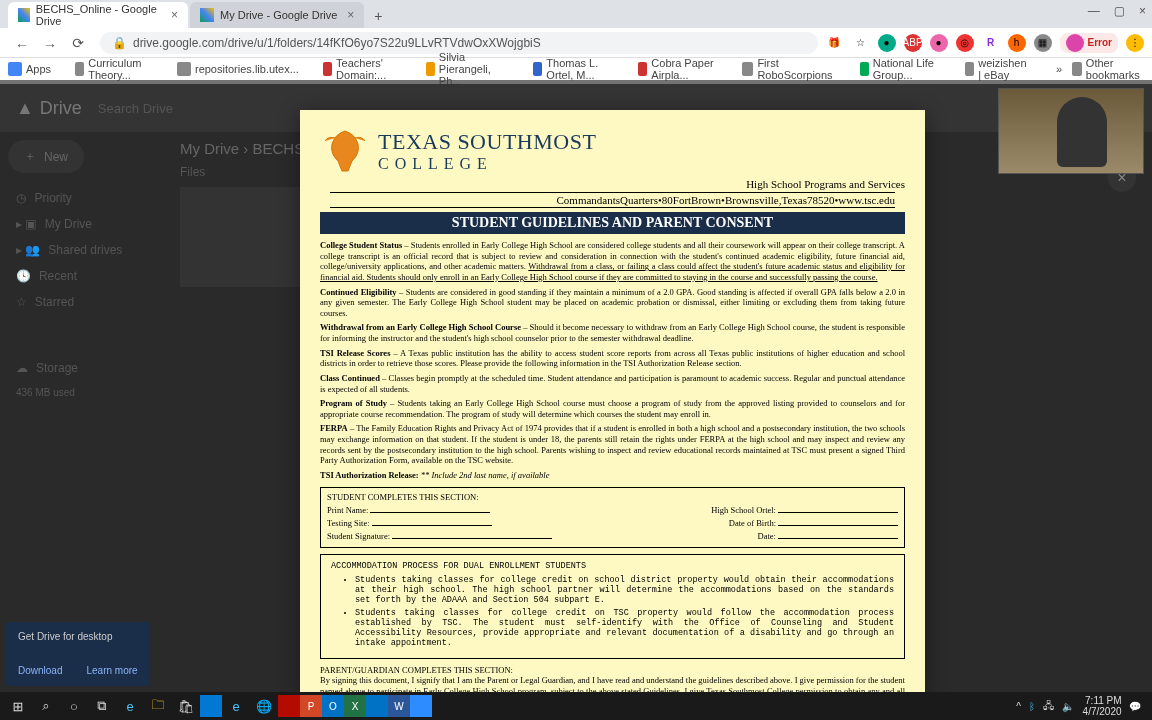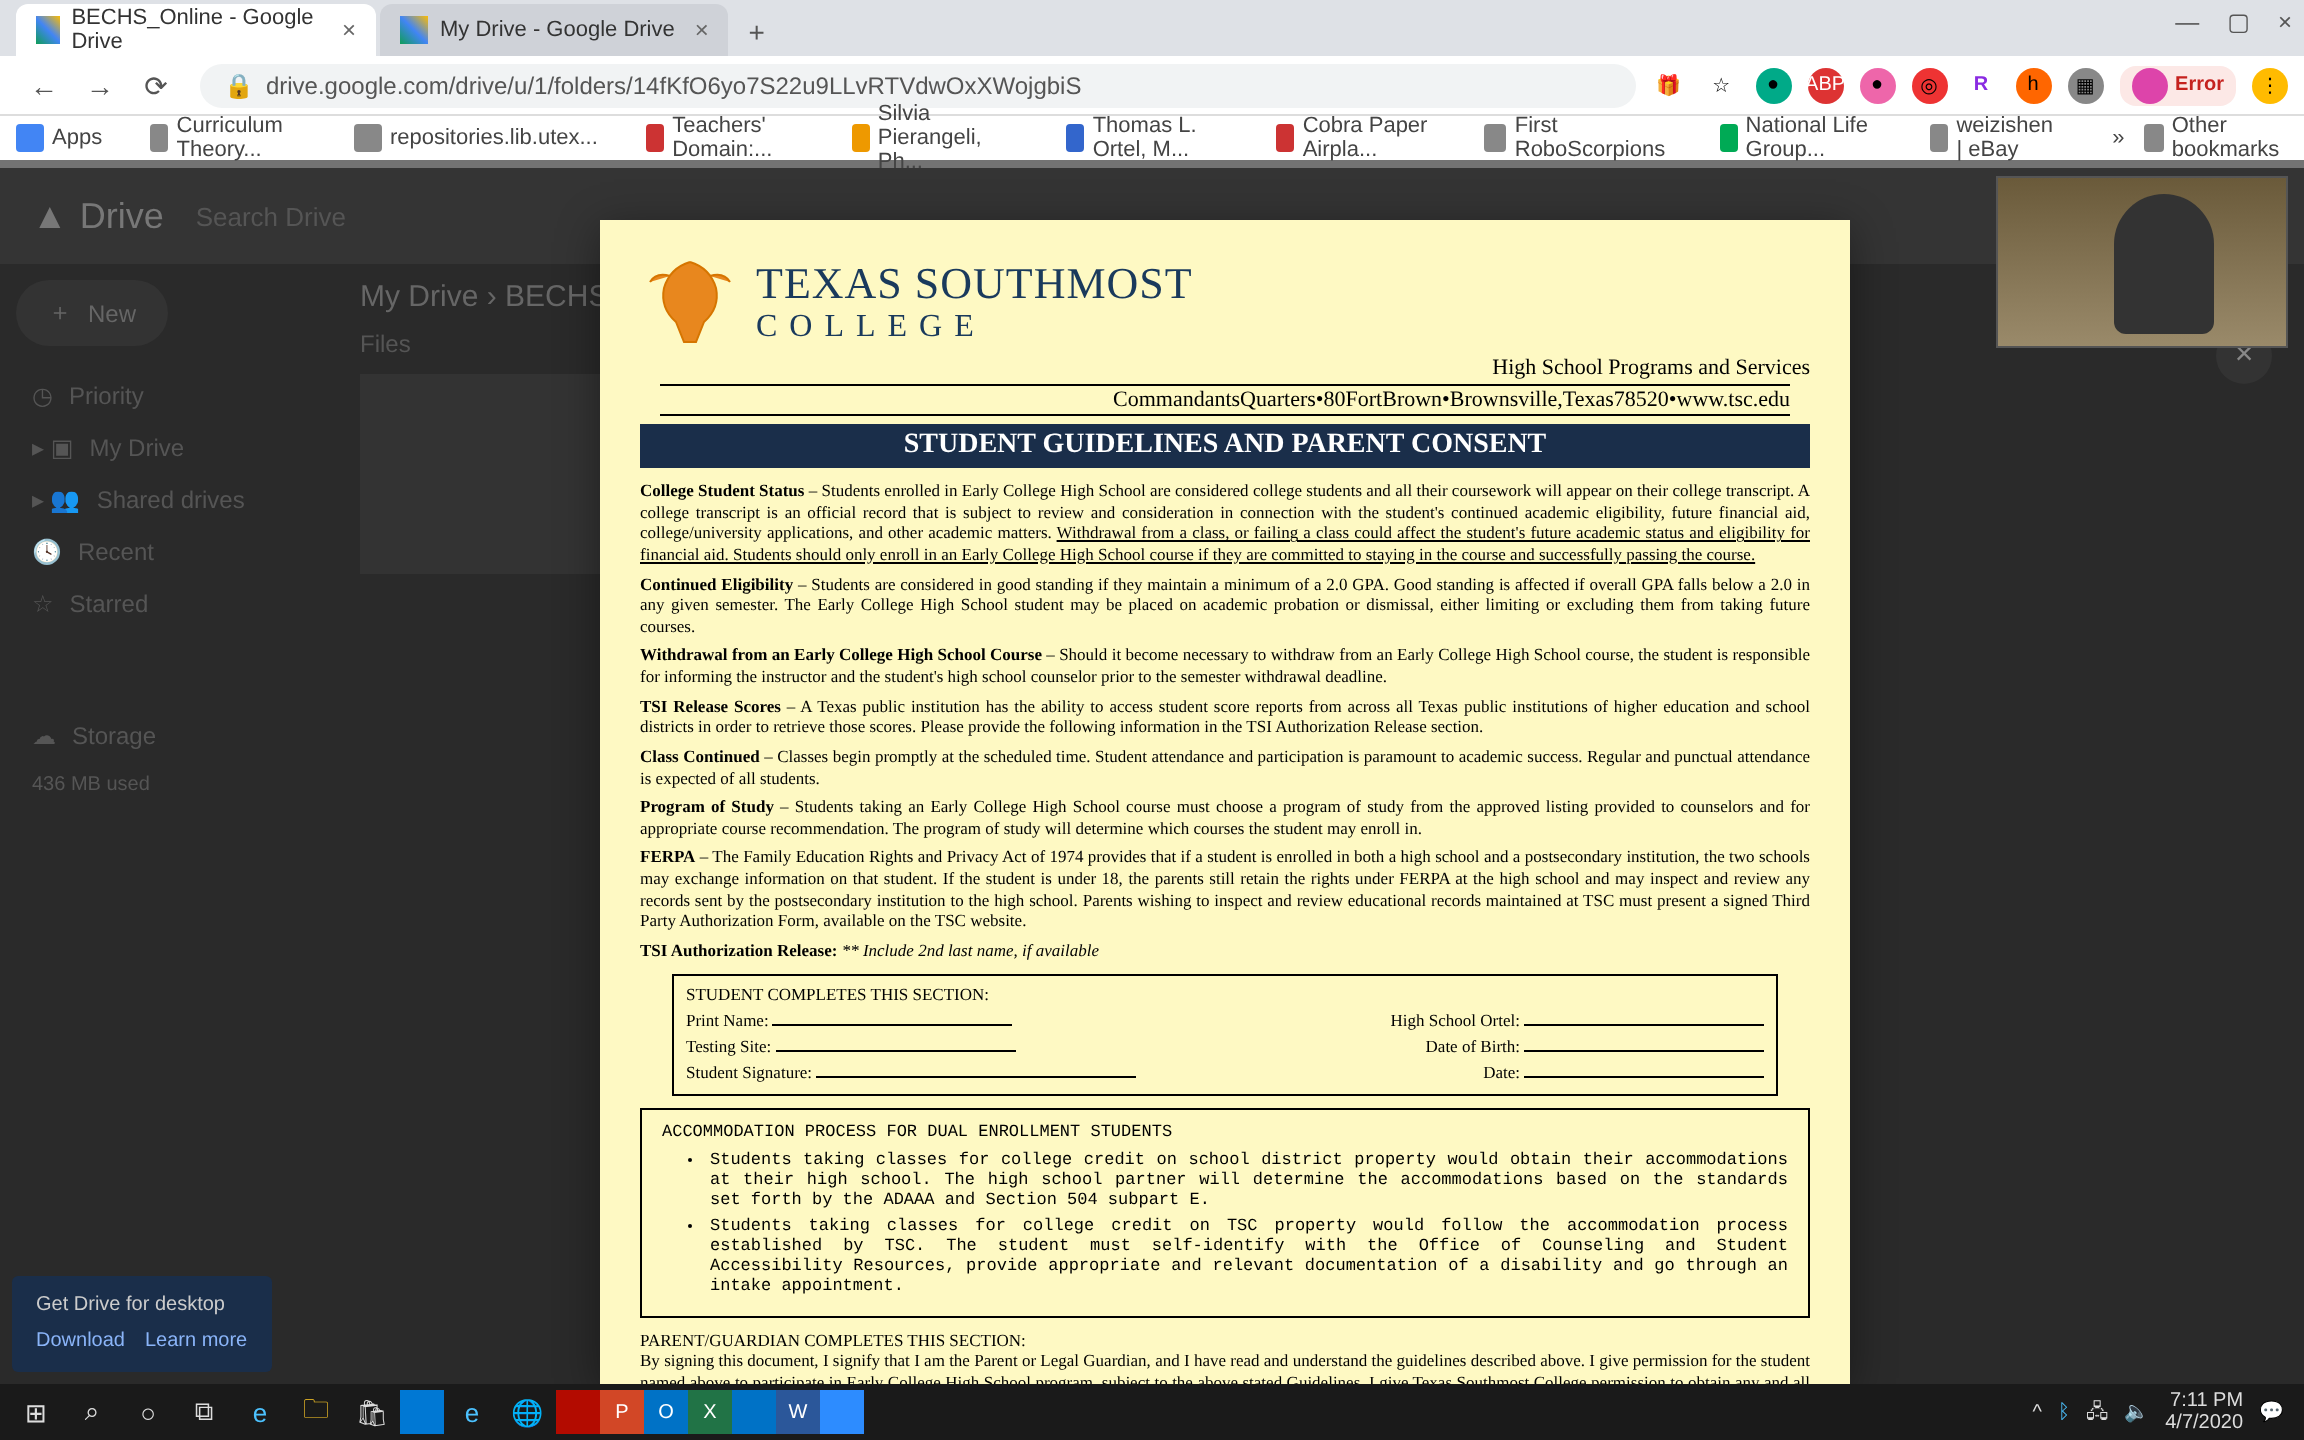--- a/index.html
+++ b/index.html
@@ -48,36 +48,36 @@
 .hsp { text-align: right; font-family: 'Times New Roman', serif; font-size: 11px; margin-top: -4px; }
 .addr-line { text-align: right; font-family: 'Times New Roman', serif; font-size: 11px; border-top: 1.5px solid #000; border-bottom: 1.5px solid #000; padding: 1px 0; margin: 2px 10px 4px; }
 .title-band { background: #1a2e4a; color: #fff; font-family: 'Times New Roman', serif; font-weight: bold; font-size: 14px; text-align: center; padding: 3px 0; margin-bottom: 6px; }
 
 .body-text { font-family: 'Times New Roman', serif; font-size: 8.5px; line-height: 1.25; text-align: justify; }
 .body-text p { margin-bottom: 4px; }
 .body-text b { font-weight: bold; }
 .body-text u { text-decoration: underline; }
 .body-text i { font-style: italic; }
 
-.form-box { border: 1px solid #000; padding: 4px 6px; margin: 6px 16px; font-family: 'Times New Roman', serif; font-size: 8.5px; }
+.form-box { border: 1px solid #000; padding: 4px 6px; margin: 6px 0; font-family: 'Times New Roman', serif; font-size: 8.5px; }
 .form-row { display: flex; justify-content: space-between; margin: 2px 0; }
 .form-field { display: flex; align-items: baseline; gap: 2px; }
 .form-line { border-bottom: 1px solid #000; display: inline-block; min-width: 120px; height: 9px; }
 
 .accom-box { border: 1px solid #000; padding: 6px 10px; margin: 6px 0; font-family: Liberation Mono, monospace; font-size: 8.5px; }
 .accom-box ul { list-style: disc; padding-left: 24px; margin: 4px 0; }
 .accom-box li { margin-bottom: 3px; text-align: justify; }
 
 
 .video-thumb { position: absolute; right: 8px; top: 88px; width: 146px; height: 86px; background: #8a7a5a; border: 1px solid #555; background-image: linear-gradient(#6a5a3a,#9a8a6a); }
 .video-person { position: absolute; left: 40%; top: 10%; width: 50px; height: 70px; background: #333; border-radius: 25px 25px 6px 6px; }
 
 
 .dl-toast { position: absolute; left: 6px; bottom: 34px; background: #1a2e4a; color: #ccc; font-size: 10px; padding: 8px 12px; border-radius: 3px; line-height: 1.4; }
-.dl-toast .dl-btns { display: flex; gap: 10px; margin-top: 4px; }
+.dl-toast .dl-btns { display: flex; gap: 24px; margin-top: 20px; }
 
 
 .taskbar { position: absolute; bottom: 0; left: 0; right: 0; height: 28px; background: #1a1a1a; display: flex; align-items: center; padding: 0 4px; }
 .tb-ic { width: 28px; height: 24px; display: flex; align-items: center; justify-content: center; color: #ddd; font-size: 13px; }
 .tb-right { margin-left: auto; display: flex; align-items: center; gap: 8px; color: #ddd; font-size: 10px; padding-right: 6px; }
 .tb-time { text-align: right; line-height: 1.1; }
 </style>
 </head>
 <body>
 

